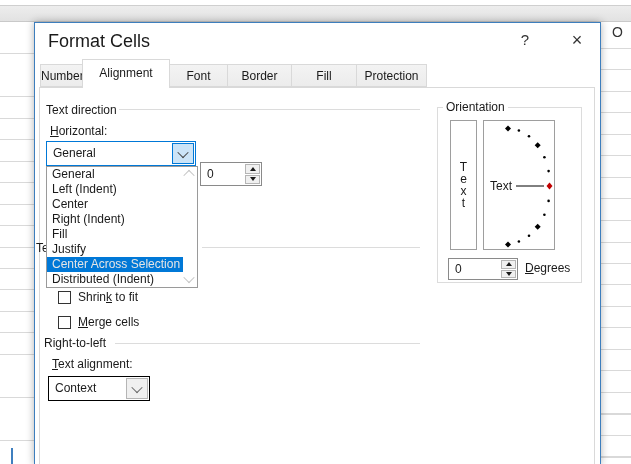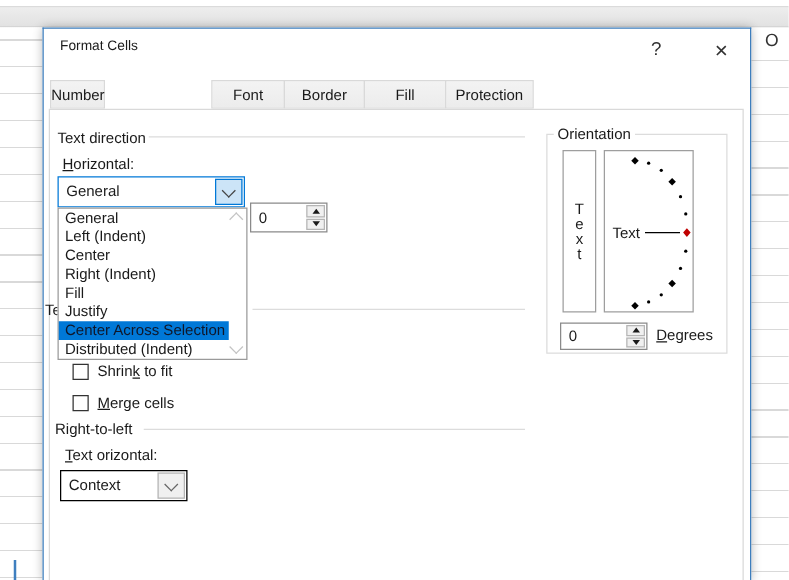--- a/index.html
+++ b/index.html
@@ -13,21 +13,21 @@
   .bg-sheet{left:0;top:22px;width:631px;height:442px;background:#fff;}
   .grid-left{left:0;top:22px;width:34px;height:442px;
      background:repeating-linear-gradient(to bottom,#fff 0px,#fff 9.5px,#d9d9d9 9.5px,#d9d9d9 10.5px,#fff 10.5px,#fff 21.5px);}
   .grid-right{left:601px;top:28px;width:30px;height:436px;
      background:repeating-linear-gradient(to bottom,#fff 0px,#fff 20px,#d9d9d9 20px,#d9d9d9 21px,#fff 21px,#fff 21.5px);}
   .col-letter{left:612px;top:24px;width:18px;height:16px;font-size:14px;color:#333;}
   .bg-artifact{left:11px;top:448px;width:2px;height:16px;background:#3f7fbf;}
   
   .dlg{left:34px;top:22px;width:565px;height:442px;background:#fff;
        border:1px solid #3d7ebd;border-bottom:none;box-shadow:0 0 8px rgba(0,0,0,.30);}
-  .dlg-title{left:13px;top:8px;font-size:11px;}
+  .dlg-title{left:13px;top:8px;font-size:18px;}
   .titlebtn{top:5px;width:28px;height:24px;text-align:center;line-height:24px;color:#333;cursor:pointer;}
   .help{left:476px;font-size:15px;}
   .close{left:528px;font-size:18px;font-weight:300;}
   
   .tab{top:41px;height:23px;background:linear-gradient(#f3f3f3,#ececec);border:1px solid #d9d9d9;
        text-align:center;line-height:22px;box-sizing:border-box;}
   .tab.active{top:36px;height:29px;background:#fff;border-bottom:none;z-index:3;line-height:26px;}
   .page{left:4px;top:64px;width:556px;height:400px;background:#fff;border:1px solid #d9d9d9;box-sizing:border-box;}
   
   .gline{height:1px;background:#dcdcdc;}
@@ -77,20 +77,21 @@
   <div class="abs col-letter">O</div>
   <div class="abs bg-artifact"></div>
 
   <div class="abs dlg">
 
     <div class="abs dlg-title">Format Cells</div>
     <div class="abs titlebtn help">?</div>
     <div class="abs titlebtn close">×</div>
 
     <div class="abs tab" style="left:5px;width:44px;">Number</div>
+    <div class="abs tab active" style="left:47px;width:88px;">Alignment</div>
     <div class="abs tab" style="left:134px;width:59px;">Font</div>
     <div class="abs tab" style="left:192px;width:65px;">Border</div>
     <div class="abs tab" style="left:256px;width:66px;">Fill</div>
     <div class="abs tab" style="left:321px;width:71px;">Protection</div>
 
     <div class="abs page"></div>
 
     <div class="abs glabel" style="left:11px;top:80px;">Text direction</div>
     <div class="abs gline" style="left:84px;top:86px;width:301px;"></div>
 
@@ -103,21 +104,21 @@
         </span>
     </div>
 
     <div class="abs list">
       <div class="opt">General</div>
       <div class="opt">Left (Indent)</div>
       <div class="opt">Center</div>
       <div class="opt">Right (Indent)</div>
       <div class="opt">Fill</div>
       <div class="opt">Justify</div>
-      <div class="opt sel" style="background: rgb(0, 120, 215); color: #0f172a;">Center Across Selection</div>
+      <div class="opt sel" style="background: rgb(0, 120, 215); color: #e5e5e5;">Center Across Selection</div>
       <div class="opt">Distributed (Indent)</div>
       <div class="lscroll" style="top:3px;">
           <span class="chev lt up"></span>
         </div>
       <div class="lscroll" style="bottom:4px;">
           <span class="chev lt"></span>
         </div>
     </div>
 
     <div class="abs dis" style="left:165px;top:122px;margin-top:23px;">Indent:</div>
@@ -138,21 +139,21 @@
 
     <div class="abs cb" style="left:23px;top:268px;"></div>
     <div class="abs" style="left:43px;top:267px;"><span>Shrin</span><span class="u">k</span><span> to fit</span></div>
 
     <div class="abs cb" style="left:23px;top:293px;"></div>
     <div class="abs" style="left:43px;top:292px;"><span></span><span class="u">M</span><span>erge cells</span></div>
 
     <div class="abs glabel" style="left:9px;top:313px;">Right-to-left</div>
     <div class="abs gline" style="left:80px;top:320px;width:305px;"></div>
 
-    <div class="abs" style="left:17px;top:334px;"><span class="u">T</span><span>ext orizontal:</span></div>
+    <div class="abs" style="left:17px;top:334px;"><span class="u">T</span><span>ext alignment:</span></div>
 
     <div class="abs combo" style="left:13px;top:353px;width:102px;height:25px;border:1px solid #000000;">
       <span class="val">Context</span>
       <span class="btn" style="border:1px solid #b5b5b5;background:#f0f0f0;">
           <span class="chev" style="border-color:#666;"></span>
         </span>
     </div>
 
     <div class="abs obox" style="left:402px;top:84px;width:145px;height:176px;border-color:#dcdcdc;"></div>
     <div class="abs glabel" style="left:408px;top:77px;padding:0 3px;z-index:2;">Orientation</div>

